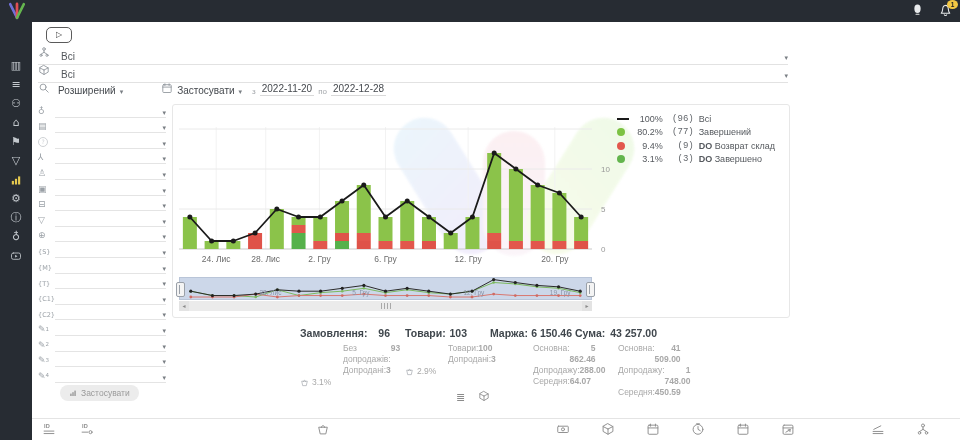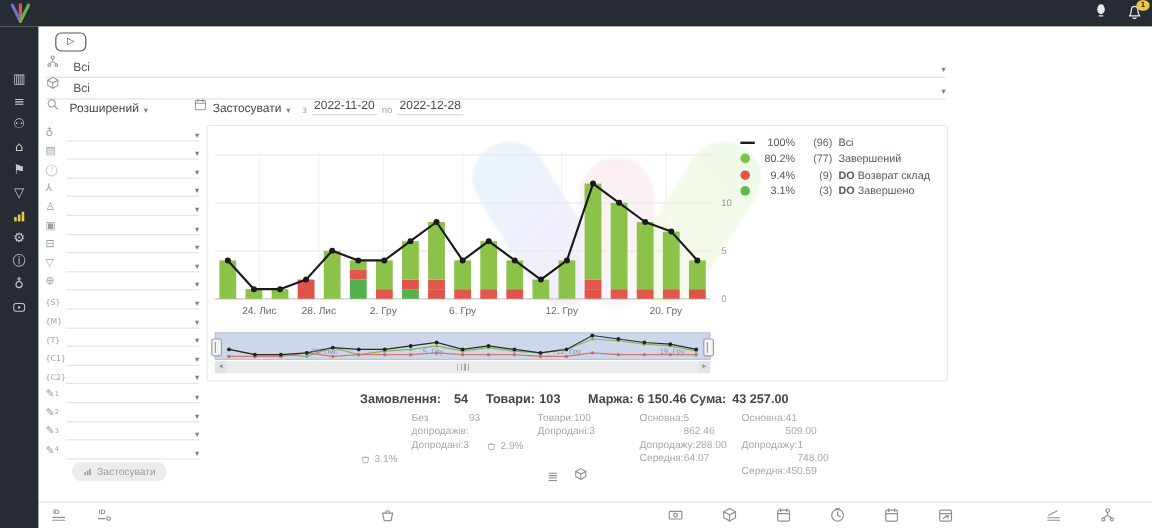--- a/index.html
+++ b/index.html
@@ -57,40 +57,40 @@
   .petal{position:absolute;width:62px;height:150px;border-radius:34px;}
   .petal.p-left{left:44px;top:6px;background:linear-gradient(165deg,#cfe9f8,#e0d2f6);transform:rotate(-32deg);}
   .petal.p-mid{left:110px;top:26px;height:125px;background:linear-gradient(180deg,#f8d9e0,#f6e8f2);}
   .petal.p-right{left:176px;top:6px;background:linear-gradient(195deg,#d9f3c8,#eff8cd);transform:rotate(32deg);}
   .legend{position:absolute;right:14px;top:7px;z-index:5;}
   .lg-row{display:flex;align-items:center;height:13.5px;font-size:9px;color:#55595e;}
   .lg-mark{width:16px;display:flex;align-items:center;}
   .lg-line{width:12px;height:2px;background:#1a1a1a;}
   .lg-dot{width:8px;height:8px;border-radius:50%;}
   .lg-pct{width:30px;text-align:right;margin-right:4px;}
-  .lg-cnt{width:27px;text-align:right;margin-right:5px;color:#63676c;}
+  .lg-cnt{width:27px;text-align:right;margin-right:5px;color:#63676c;font-family:Liberation Mono, monospace;}
   .lg-lbl b{font-weight:bold;}
   #chart-root{position:absolute;left:2px;top:8px;}
   .navigator{position:absolute;left:6px;top:172px;width:413px;height:23px;background:#ccd7e9;border:1px solid #b9c5d8;box-sizing:border-box;}
   .nav-handle{position:absolute;top:4px;width:7px;height:13px;background:#f4f4f4;border:1px solid #9aa0a8;border-radius:2px;z-index:4;}
   .nav-handle::after{content:"";position:absolute;left:2px;top:2px;bottom:2px;width:1px;background:#9aa0a8;}
   .nav-handle.h-left{left:-4px;} .nav-handle.h-right{right:-4px;}
   .h-scroll{position:absolute;left:6px;top:196px;width:413px;height:10px;background:#ebebeb;display:flex;align-items:stretch;}
   .hs-arrow{width:10px;background:#e3e3e3;color:#8a8a8a;font-size:6px;display:flex;align-items:center;justify-content:center;cursor:pointer;}
   .hs-track{flex:1;position:relative;cursor:pointer;}
   .hs-grip{position:absolute;left:50%;top:2px;width:10px;height:6px;margin-left:-5px;
            background:repeating-linear-gradient(90deg,#a9a9a9 0 1px,transparent 1px 3px);}
 
   
   .stats{position:absolute;left:268px;top:305px;width:410px;height:58px;}
   .st-col{position:absolute;top:0;}
   .st-title{display:flex;font-size:10.5px;font-weight:bold;color:#3f464c;margin-bottom:4px;}
   .st-title .v{flex:1;text-align:right;}
   .st-sub{display:flex;font-size:8.5px;color:#a8a8a8;line-height:11px;padding-left:43px;}
-  .st-sub .v{flex:1;}
+  .st-sub .v{flex:1;text-align:right;font-weight:bold;}
   .st-pct{display:flex;align-items:center;gap:3px;font-size:8.5px;color:#a8a8a8;margin-top:1px;}
   .st-pct svg{width:9px;height:9px;color:#9aa0a6;}
   .view-toggles{position:absolute;left:424px;top:366px;display:flex;gap:13px;color:#8b8b8b;align-items:center;}
   .view-toggles .glyph{font-size:11px;cursor:pointer;}
   .view-toggles svg{width:12px;height:12px;cursor:pointer;}
 
   
   .footer{position:absolute;left:0;bottom:0;width:960px;height:21px;background:#fff;border-top:1px solid #e4e4e4;z-index:20;}
   .ft-ic{position:absolute;top:3px;width:14px;height:14px;color:#8f8f8f;cursor:pointer;}
   .ft-ic svg{width:14px;height:14px;}
@@ -587,21 +587,21 @@
             <span class="hs-grip"></span>
           </span>
         <span class="hs-arrow glyph">▸</span>
       </div>
     </section>
 
     <div class="stats" id="stats-cols">
         <div class="st-col" style="left: 0px; width: 90px;">
           <div class="st-title">
             <span>Замовлення:</span>
-            <span class="v">54</span>
+            <span class="v">96</span>
           </div>
           <div class="st-sub">
             <span>Без допродажів:</span>
             <span class="v">93</span>
           </div>
           <div class="st-sub">
             <span>Допродані:</span>
             <span class="v">3</span>
           </div>
           <div class="st-pct">

